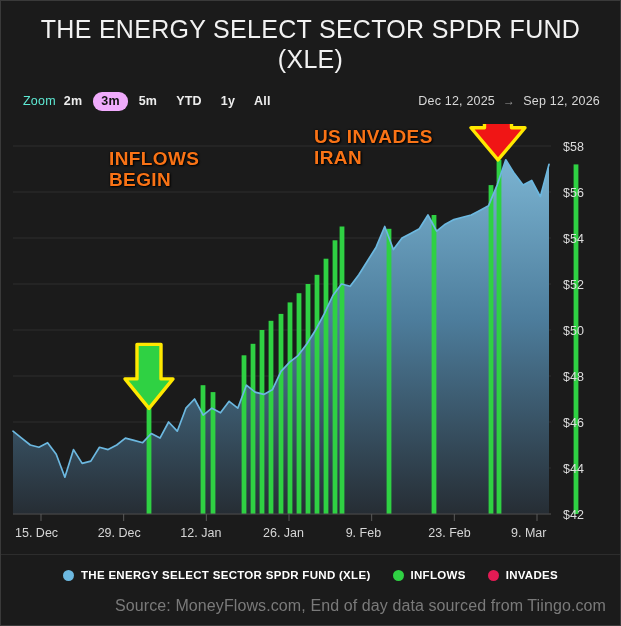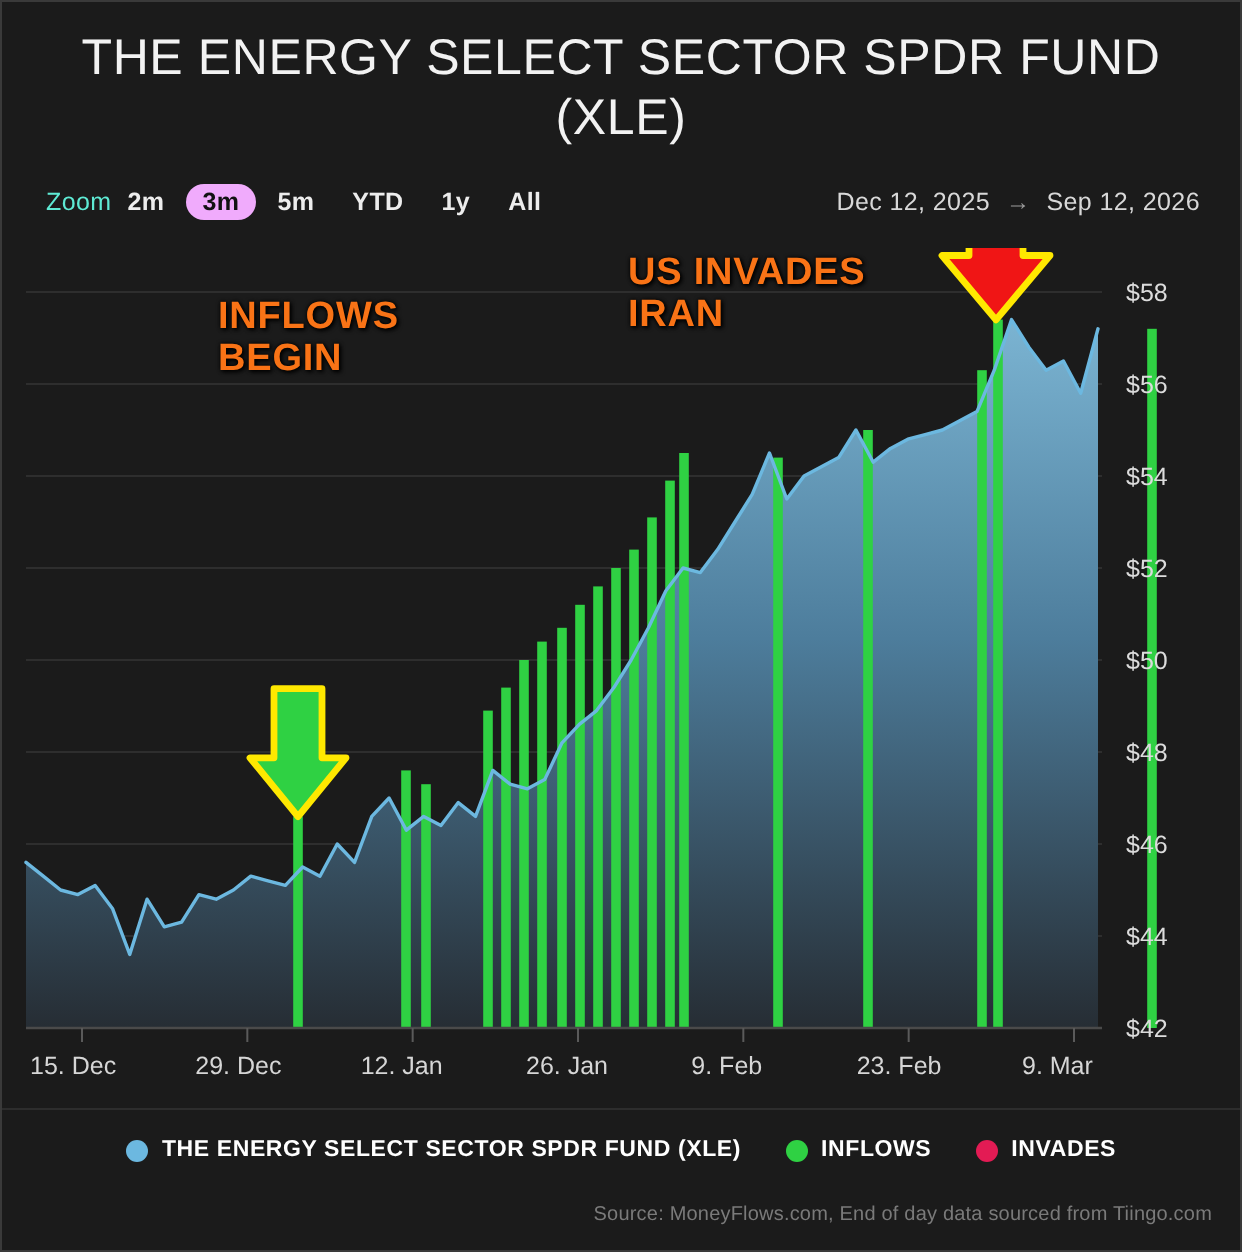--- a/index.html
+++ b/index.html
@@ -137,21 +137,21 @@
     letter-spacing: 0.3px;
     color: #ffffff;
   }
 
   
   #source-row {
     text-align: right;
     padding: 9px 14px 0 0;
   }
   #source-text {
-    font-size: 10px;
+    font-size: 16px;
     color: #7a7a7a;
     letter-spacing: 0.1px;
   }
 </style>
 </head>
 <body>
 
 <div id="app">
 
   <div id="header">

